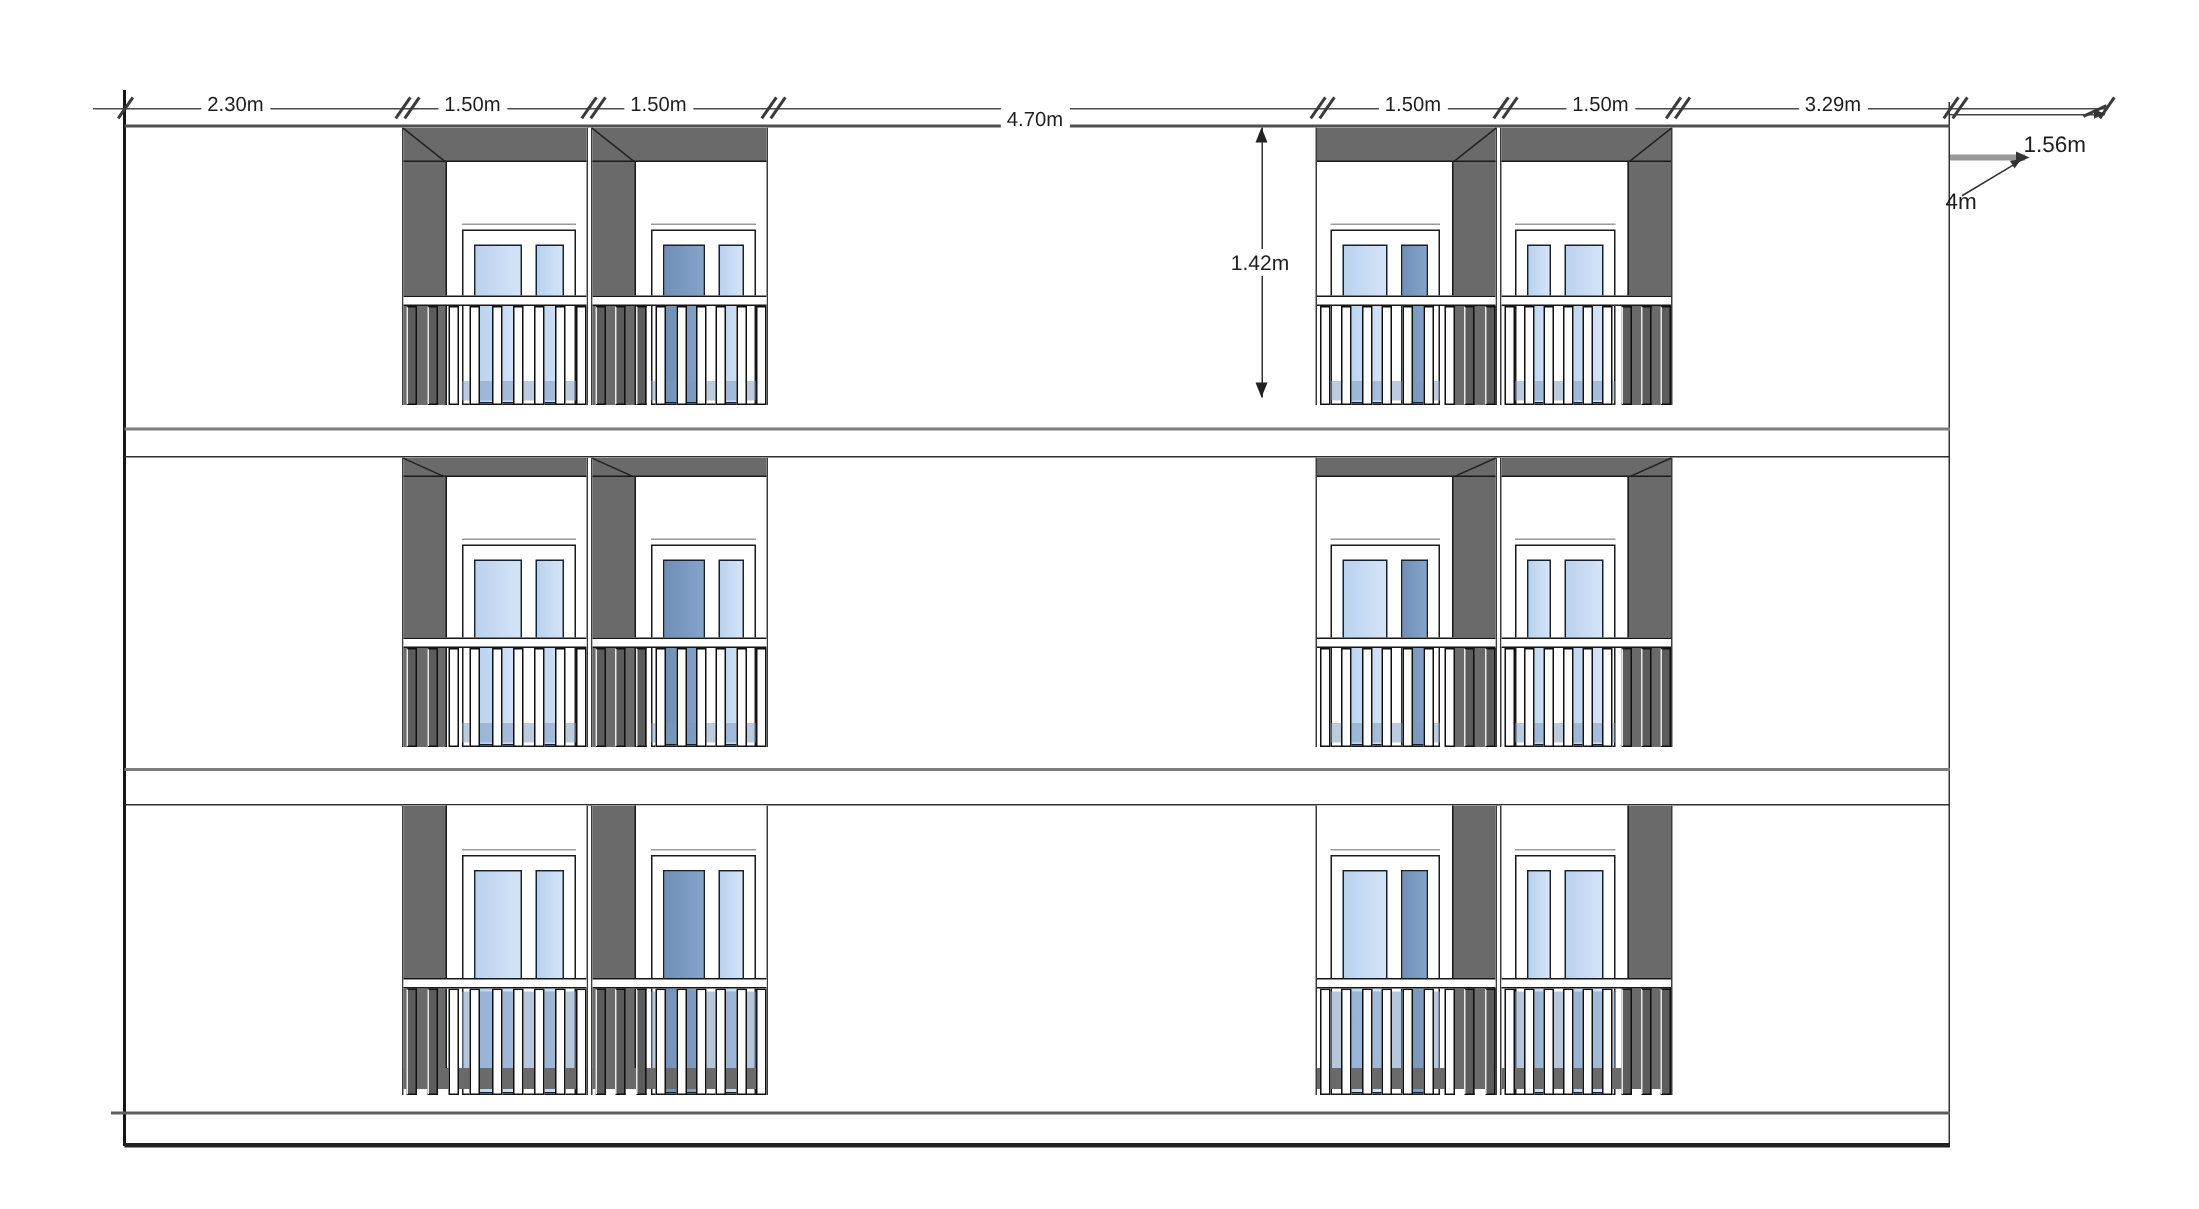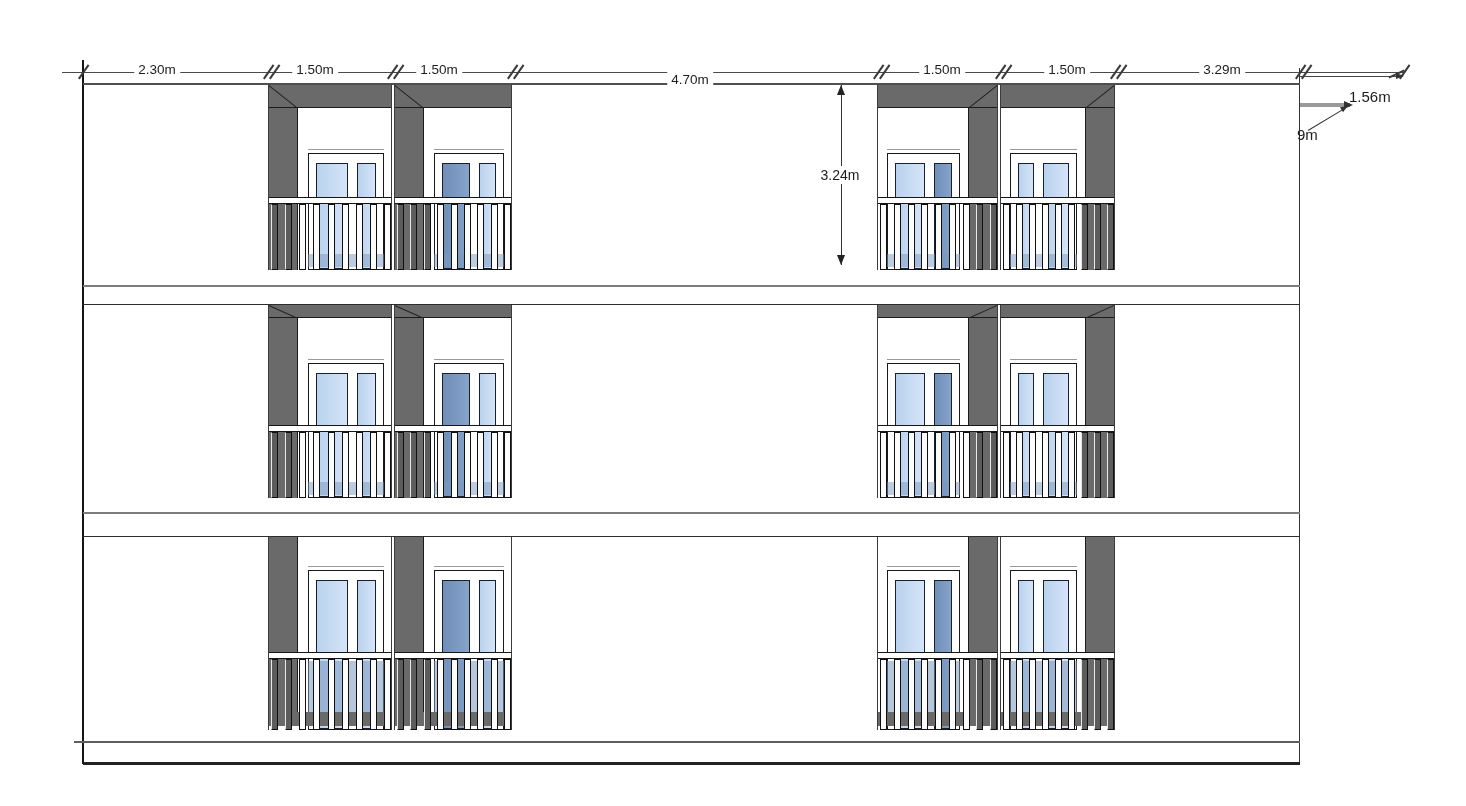--- a/index.html
+++ b/index.html
@@ -313,29 +313,29 @@
     <span class="dim-label" style="left:690px;top:72px;">4.70m</span>
     <span class="dim-label" style="left:942px;top:62px;">1.50m</span>
     <span class="dim-label" style="left:1067px;top:62px;">1.50m</span>
     <span class="dim-label" style="left:1222px;top:62px;">3.29m</span>
   </div>
 
   <div>
     <div class="vline" style="left:841px;top:85px;width:1px;height:180px;background:#333;"></div>
     <div class="tri" style="left:837px;top:85px;border-left:4.5px solid transparent;border-right:4.5px solid transparent;border-bottom:10px solid #222;"></div>
     <div class="tri" style="left:837px;top:255px;border-left:4.5px solid transparent;border-right:4.5px solid transparent;border-top:10px solid #222;"></div>
-    <span class="vdim-label" style="left:840px;top:175px;">3.24m</span>
+    <span class="vdim-label" style="left:840px;top:175px;">1.42m</span>
   </div>
 
   <div>
     <div class="dim-line" style="left:1300px;top:76px;width:103px;background:#444;"></div>
     <div class="dim-tick" style="left:1388px;top:73px;transform:rotate(-25deg);"></div>
     <div class="tri" style="left:1396px;top:73px;border-top:3.5px solid transparent;border-bottom:3.5px solid transparent;border-left:8px solid #333;"></div>
     <span class="side-label" style="left:1349px;top:88px;">1.56m</span>
 
     <div class="hline" style="left:1300px;top:103px;width:50px;height:4px;background:#9a9a9a;"></div>
     <div class="tri" style="left:1344px;top:101px;border-top:4px solid transparent;border-bottom:4px solid transparent;border-left:9px solid #333;"></div>
     <div class="abs" style="left:1308px;top:130px;width:43px;height:1px;background:#333;transform:rotate(-31deg);transform-origin:0 50%;"></div>
     <div class="tri" style="left:1341px;top:105px;border-top:3px solid transparent;border-bottom:3px solid transparent;border-left:7px solid #333;transform:rotate(-31deg);"></div>
-    <span class="side-label" style="left:1297px;top:126px;">9m</span>
+    <span class="side-label" style="left:1297px;top:126px;">4m</span>
   </div>
 
 </div>
 
 </body></html>

